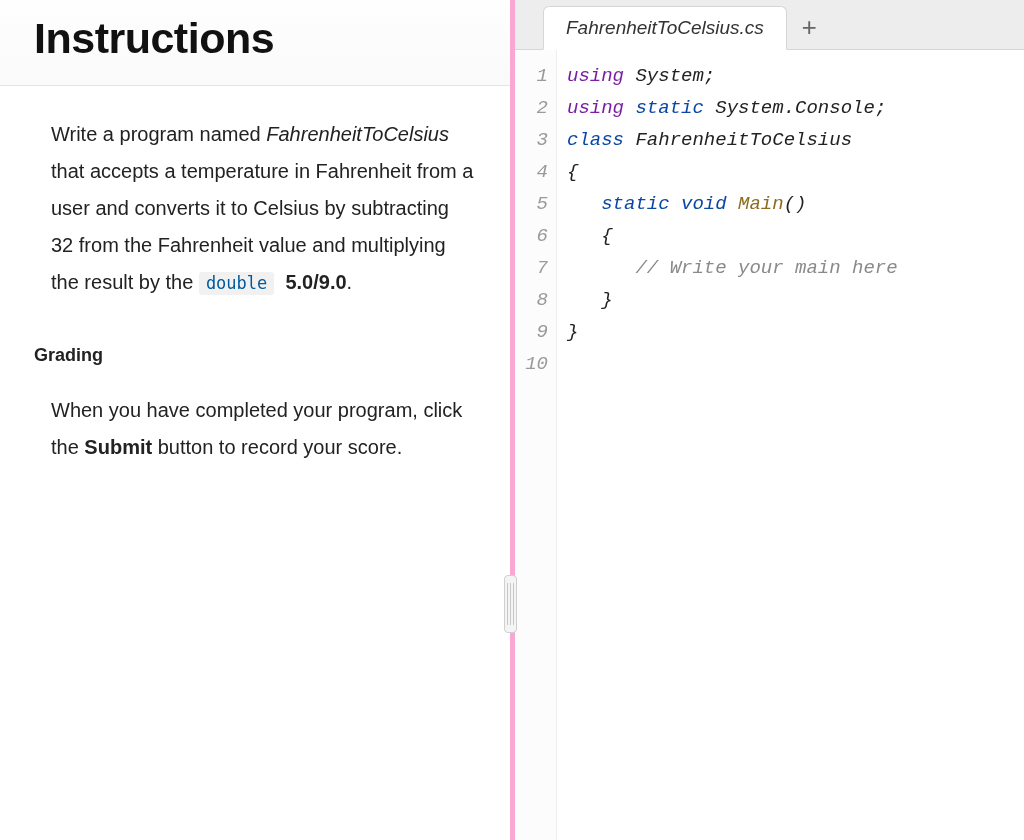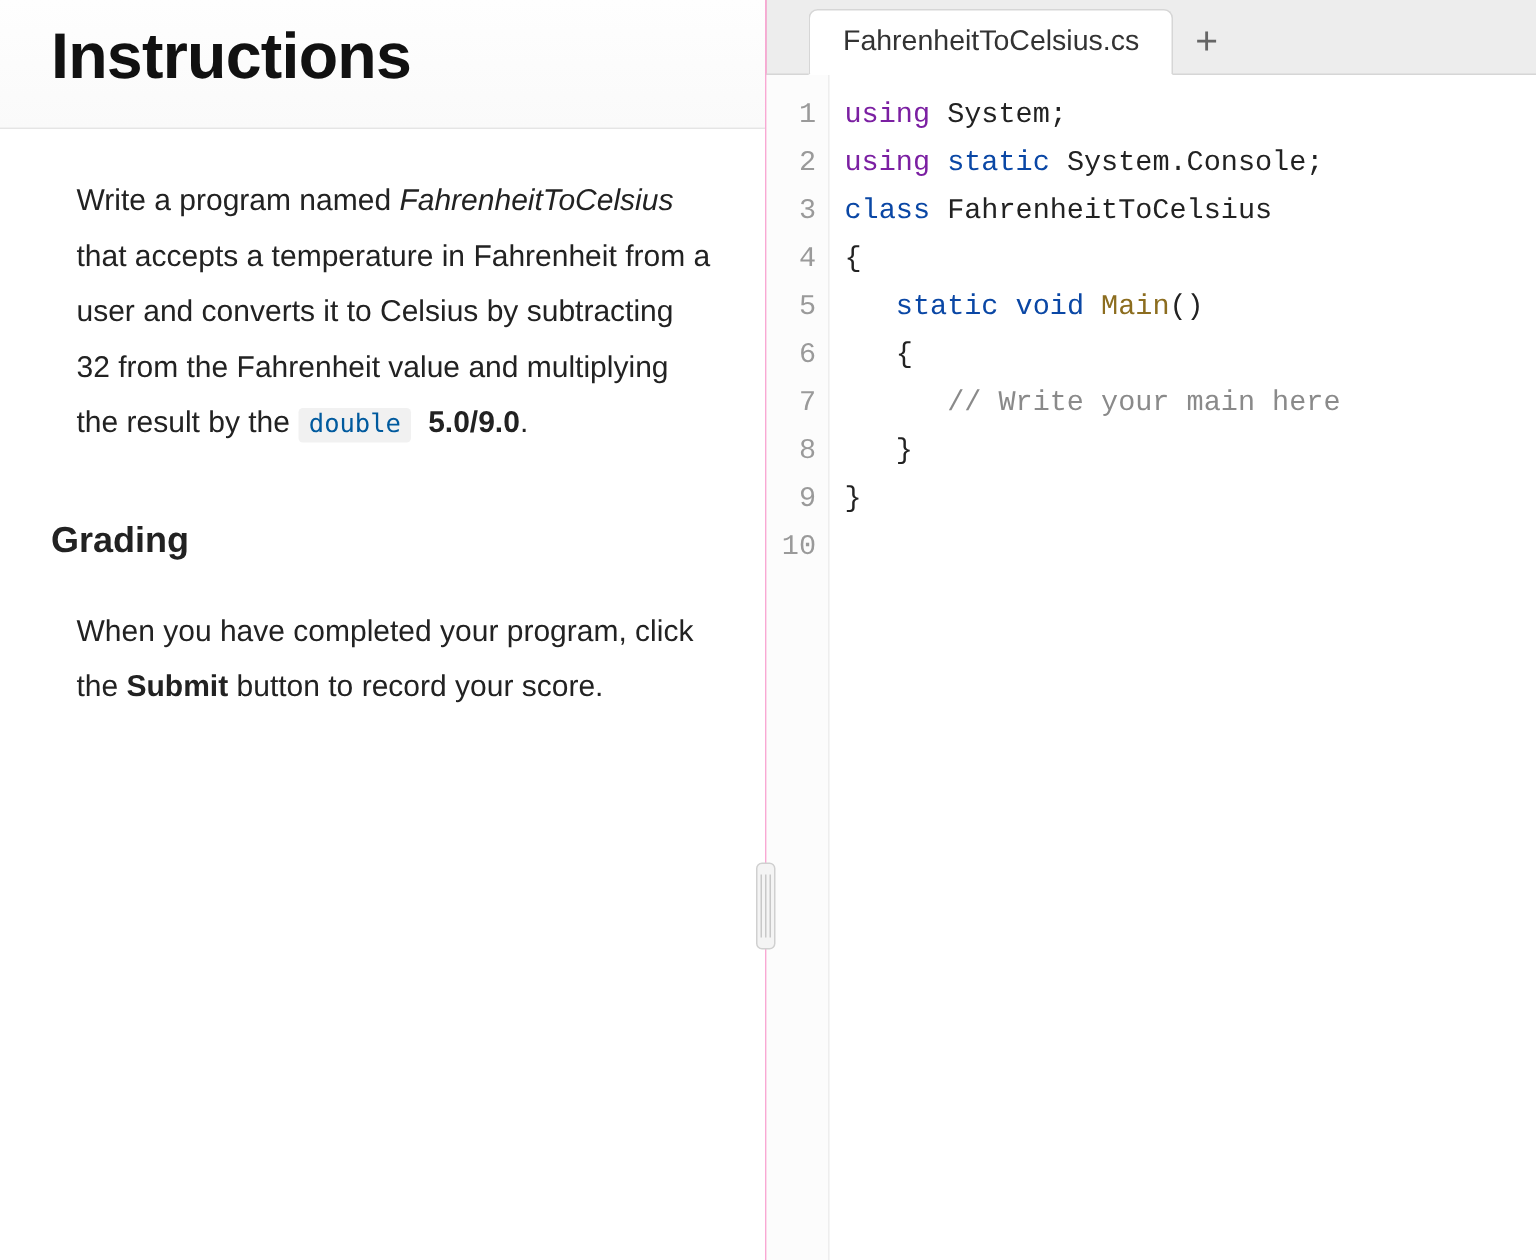--- a/index.html
+++ b/index.html
@@ -48,21 +48,21 @@
   .instructions-body .code-chip {
     font-family: "SFMono-Regular", Menlo, Consolas, monospace;
     font-size: 17px;
     background: #f1f1f1;
     padding: 1px 7px 2px;
     border-radius: 3px;
     color: #005a9e;
   }
   .instructions-body strong { font-weight: 700; }
   .instructions-body h2 {
-    font-size: 24px;
+    font-size: 18px;
     font-weight: 800;
     margin: 12px 0 20px 0;
   }
 
   
   .divider {
     position: relative;
     width: 0;
   }
   .divider-handle {
@@ -88,21 +88,22 @@
     background: #c8c8c8;
   }
 
   
   .right {
     flex: 1;
     height: 100%;
     background: #ec4899;
     display: flex;
     flex-direction: column;
-    border-left: 1px solid #f9a8d4;
+    border-left: 5px solid #f9a8d4;
+    font-style: italic;
   }
   .tabbar {
     height: 50px;
     background: #ededed;
     border-bottom: 1px solid #d6d6d6;
     display: flex;
     align-items: stretch;
     padding-left: 28px;
   }
   .tab {

